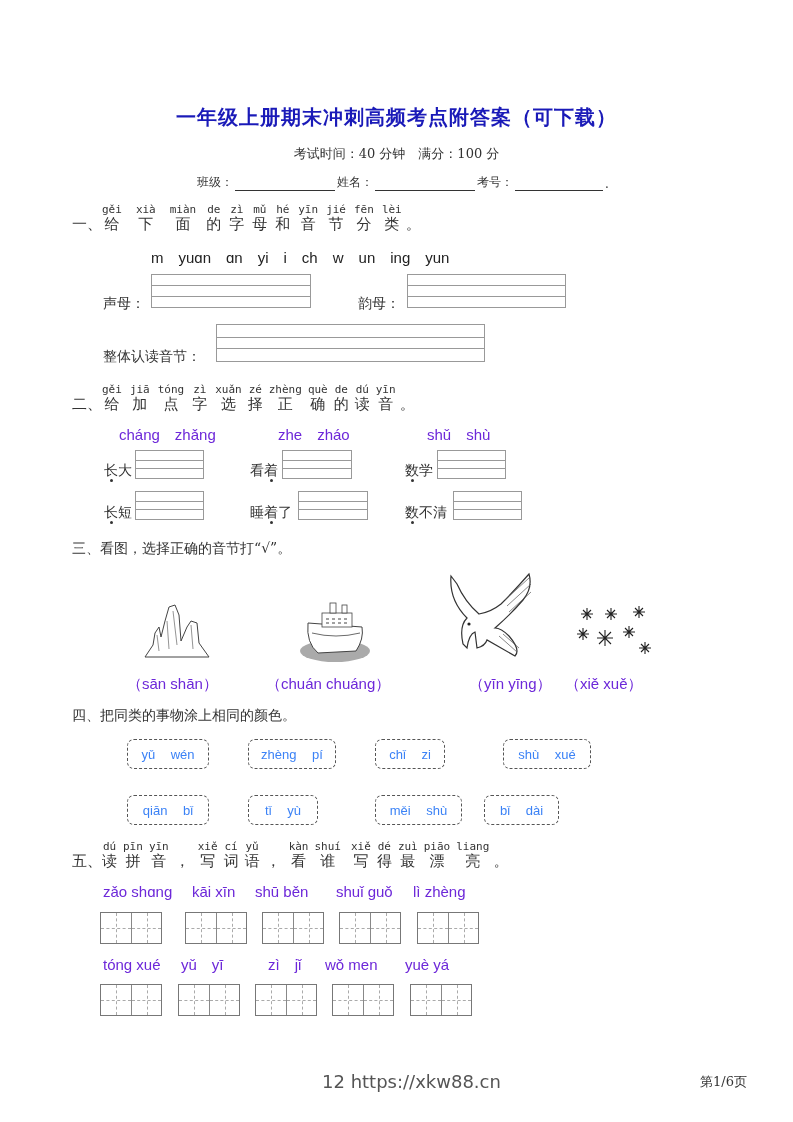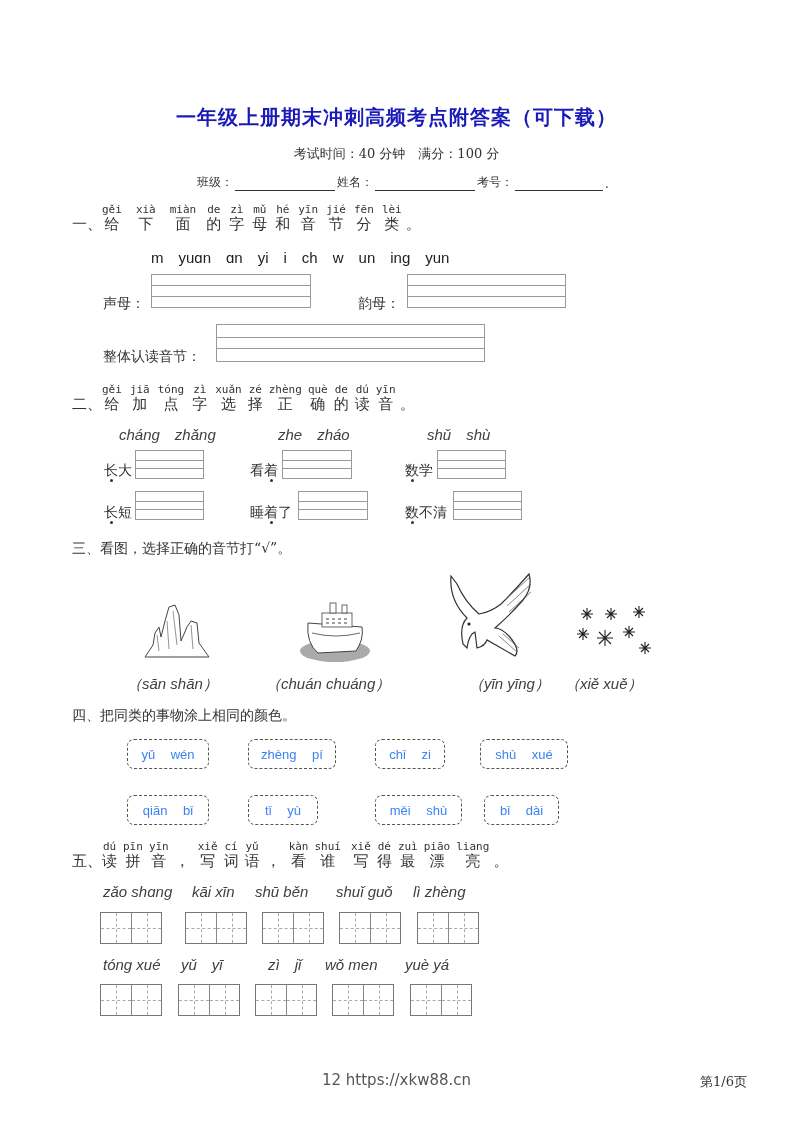--- a/index.html
+++ b/index.html
@@ -17,29 +17,29 @@
   .ruby .py { font-family:"DejaVu Sans Mono","Liberation Mono",monospace; font-size:11px; color:#333; line-height:12px; white-space:nowrap; }
   .ruby .hz { font-size:15px; line-height:17px; color:#333; }
   .py-line { font-family:"Liberation Sans","DejaVu Sans",sans-serif; font-size:15px; color:#222; }
   .lines4 { border:1px solid #999; background:
       linear-gradient(#999,#999) 0 33.3%/100% 1px no-repeat,
       linear-gradient(#999,#999) 0 66.6%/100% 1px no-repeat; }
   .label { font-size:14px; color:#333; }
   .dot-char { position:relative; }
   .dot-char::after { content:""; position:absolute; left:50%; bottom:-4px; width:3px; height:3px; margin-left:-1.5px; background:#333; border-radius:50%; }
   .img-box { display:flex; align-items:center; justify-content:center; }
-  .opt { font-family:"Liberation Sans","DejaVu Sans",sans-serif; font-size:15px; color:#404040;font-style:italic; }
+  .opt { font-family:"Liberation Sans","DejaVu Sans",sans-serif; font-size:15px; color:#6d28d9; }
   .dash-box { border:1.5px dashed #555; border-radius:7px; height:30px; display:flex; align-items:center; justify-content:center;
               font-family:"Liberation Sans","DejaVu Sans",sans-serif; font-size:13px; color:#3b82f6; word-spacing:12px; box-sizing:border-box; }
   .grid2 { display:flex; border:1px solid #777; height:30px; }
   .cell { width:30px; height:30px; position:relative; box-sizing:border-box; }
   .cell + .cell { border-left:1px solid #888; }
   .cell::before { content:""; position:absolute; left:50%; top:0; bottom:0; border-left:1px dashed #aaa; }
   .cell::after { content:""; position:absolute; top:50%; left:0; right:0; border-top:1px dashed #aaa; }
-  .footer-url { left:322px; top:1071px; font-family:"DejaVu Sans","Liberation Sans",sans-serif; font-size:15px; color:#555; }
+  .footer-url { left:322px; top:1071px; font-family:"DejaVu Sans","Liberation Sans",sans-serif; font-size:18px; color:#555; }
   .footer-page { left:700px; top:1073px; font-size:13px; color:#333; }
 </style>
 </head>
 <body>
 
 <div class="abs title">一年级上册期末冲刺高频考点附答案（可下载）</div>
 <div class="abs subtitle">考试时间：40 分钟　满分：100 分</div>
 <div class="abs info-line">
   <span>班级：</span>
   <span class="blank" style="width:100px"></span>
@@ -241,21 +241,21 @@
 
 <div class="abs opt" style="left:127px; top:675px;">（sān shān）</div>
 <div class="abs opt" style="left:266px; top:675px;">（chuán chuáng）</div>
 <div class="abs opt" style="left:441px; top:675px;margin-left:28px;">（yīn yīng）</div>
 <div class="abs opt" style="left:565px; top:675px;">（xiě xuě）</div>
 
 <div class="abs q-head" style="top:707px;">四、把同类的事物涂上相同的颜色。</div>
 <div class="abs dash-box" style="left:127px; top:739px; width:82px;">yǔ wén</div>
 <div class="abs dash-box" style="left:248px; top:739px; width:88px;">zhèng pí</div>
 <div class="abs dash-box" style="left:375px; top:739px; width:70px;">chǐ zi</div>
-<div class="abs dash-box" style="left:480px; top:739px; width:88px;">shù xué</div>
+<div class="abs dash-box" style="left:503px; top:739px; width:88px;">shù xué</div>
 <div class="abs dash-box" style="left:127px; top:795px; width:82px;">qiān bǐ</div>
 <div class="abs dash-box" style="left:248px; top:795px; width:70px;">tǐ yù</div>
 <div class="abs dash-box" style="left:375px; top:795px; width:87px;">měi shù</div>
 <div class="abs dash-box" style="left:484px; top:795px; width:75px;">bǐ dài</div>
 
 <div class="abs q-head ruby-row" style="top:841px;">
   <span class="ruby">
       <span class="py">&nbsp;</span>
       <span class="hz">五、</span>
     </span>

